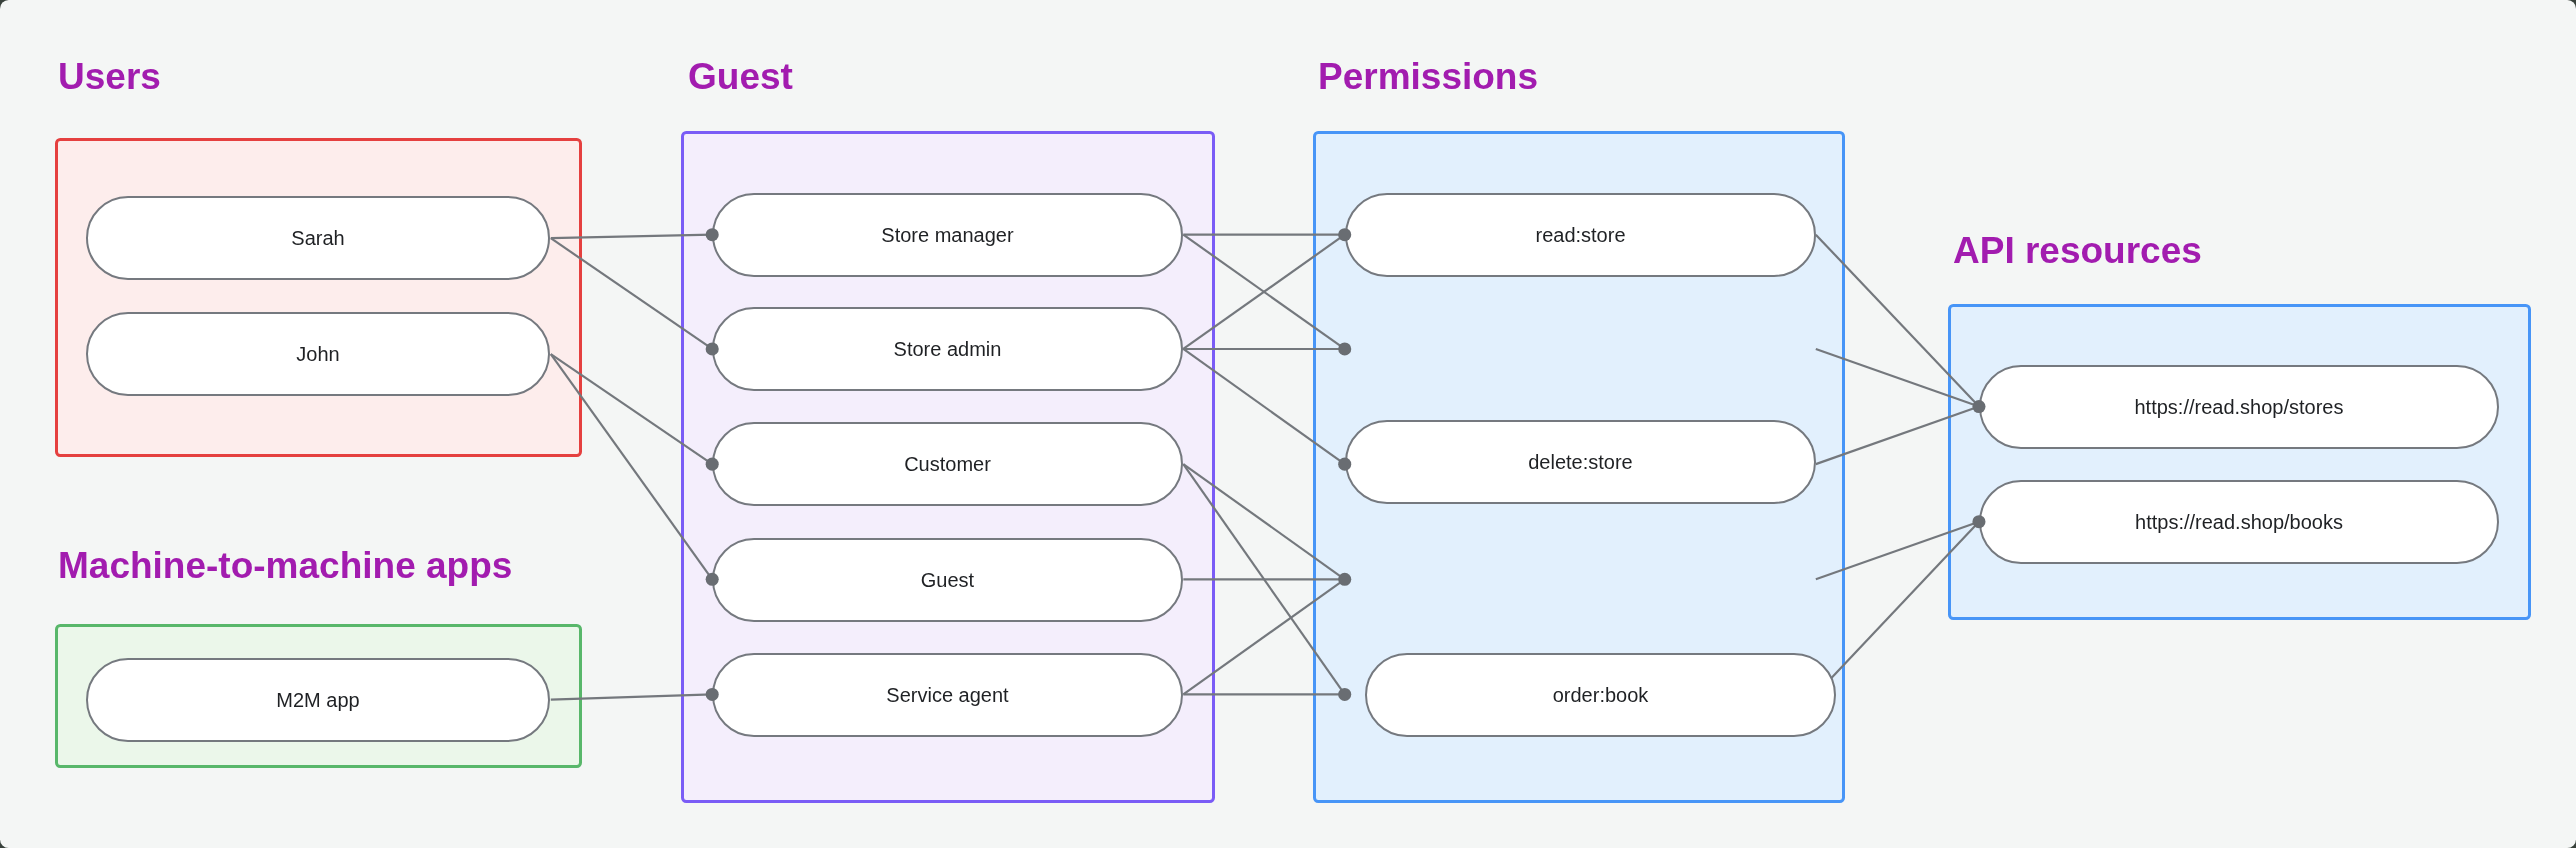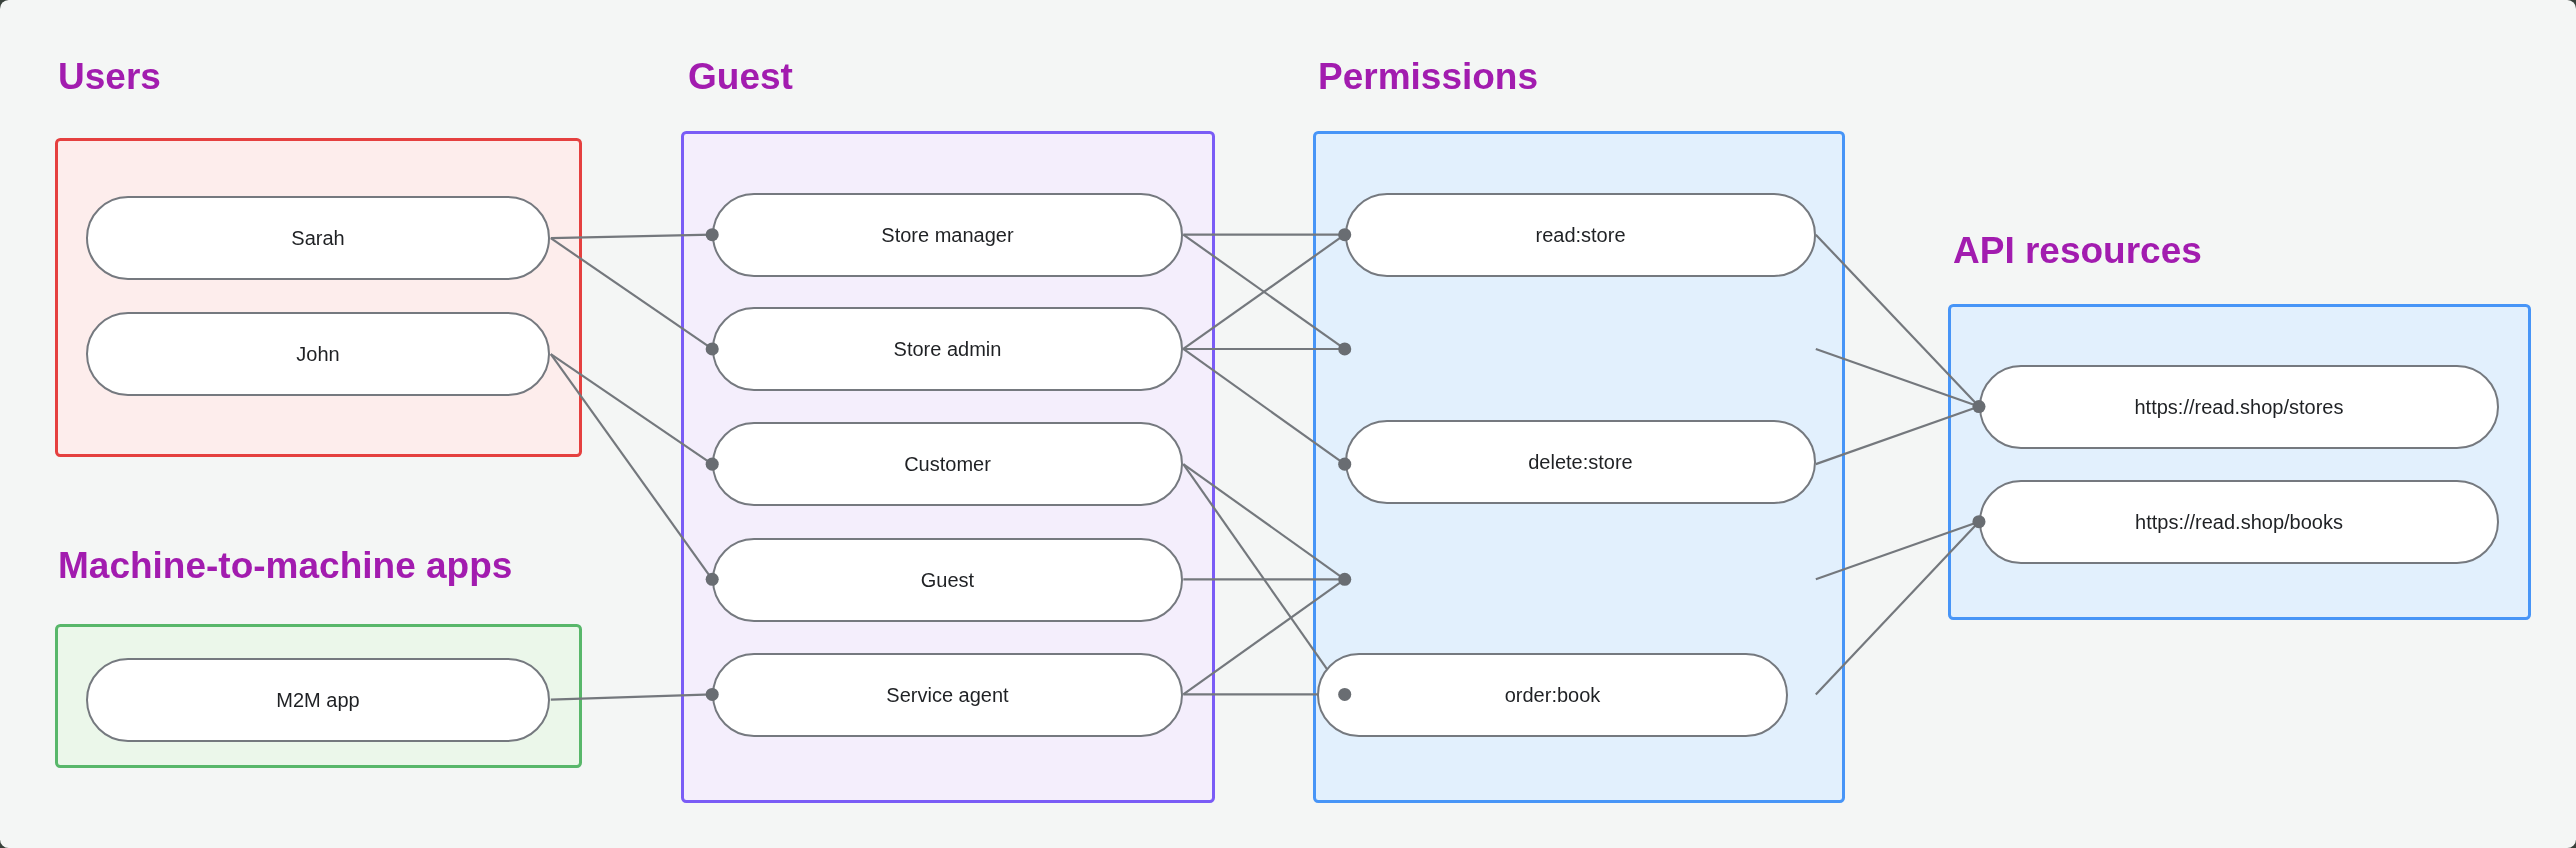--- a/index.html
+++ b/index.html
@@ -104,21 +104,21 @@
   <div class="pill" style="left:86px; top:658px; width:464px;">M2M app</div>
 
   <div class="pill" style="left:712px; top:193px; width:471px;">Store manager</div>
   <div class="pill" style="left:712px; top:307px; width:471px;">Store admin</div>
   <div class="pill" style="left:712px; top:422px; width:471px;">Customer</div>
   <div class="pill" style="left:712px; top:538px; width:471px;">Guest</div>
   <div class="pill" style="left:712px; top:653px; width:471px;">Service agent</div>
 
   <div class="pill" style="left:1345px; top:193px; width:471px;">read:store</div>
   <div class="pill" style="left:1345px; top:420px; width:471px;">delete:store</div>
-  <div class="pill" style="left:1317px; top:653px; width:471px;">order:book</div>
+  <div class="pill" style="left:1365px; top:653px; width:471px;">order:book</div>
 
   <div class="pill" style="left:1979px; top:365px; width:520px;">https://read.shop/stores</div>
   <div class="pill" style="left:1979px; top:480px; width:520px;">https://read.shop/books</div>
 
   <svg class="layer" width="2576" height="848" viewBox="0 0 2952 972">
     <circle class="dot" cx="816" cy="269" r="7.5"></circle>
     <circle class="dot" cx="816" cy="400" r="7.5"></circle>
     <circle class="dot" cx="816" cy="532" r="7.5"></circle>
     <circle class="dot" cx="816" cy="664" r="7.5"></circle>
     <circle class="dot" cx="816" cy="796" r="7.5"></circle>

